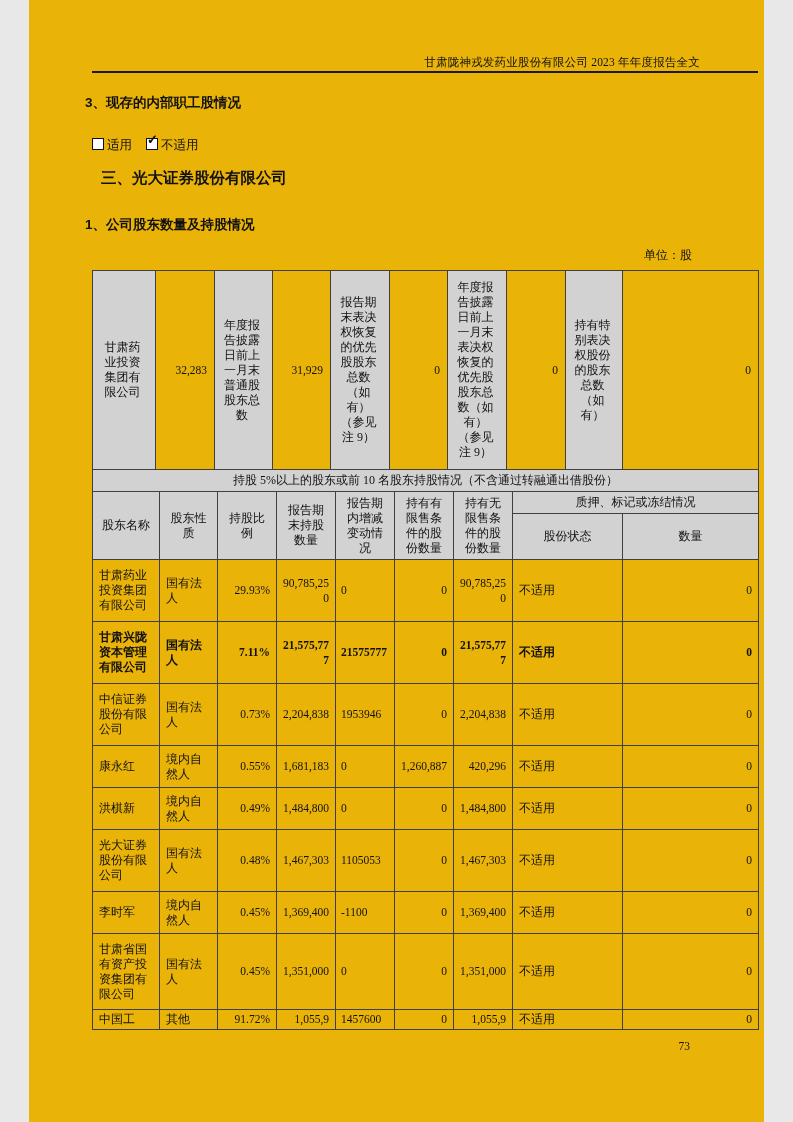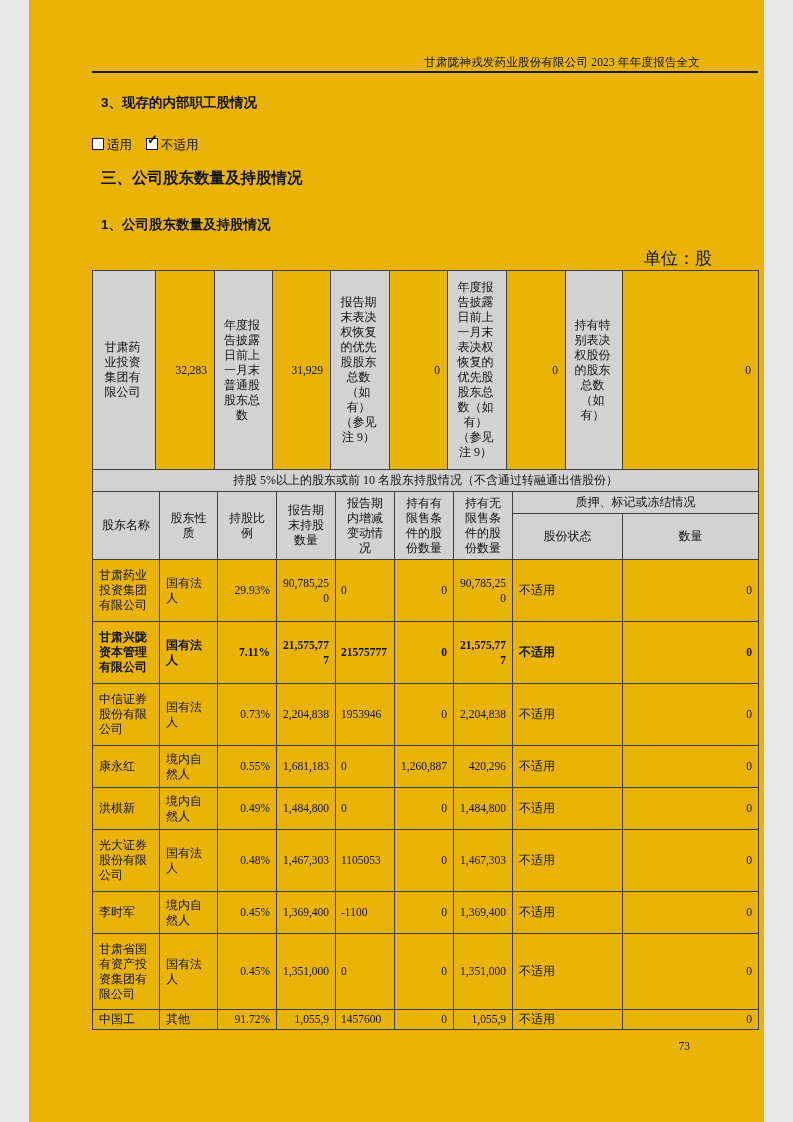--- a/index.html
+++ b/index.html
@@ -4,29 +4,29 @@
 <style>
   html,body{margin:0;padding:0;background:#e8e8e8;}
   .page{
     position:relative;width:735px;height:1122px;background:#eab308;
     font-family:"Liberation Serif","DejaVu Serif",serif;color:#111;
     overflow:hidden;margin:0 auto;
   }
   .abs{position:absolute;}
   .doc-header{top:55px;right:64px;font-size:11.5px;letter-spacing:.2px;}
   .rule{top:71px;left:63px;width:666px;height:2px;background:#1a1a1a;}
-  .h-sub{left:72px;font-size:13.5px;font-weight:bold;font-family:"Liberation Sans","DejaVu Sans",sans-serif;}
+  .h-sub{left:56px;font-size:13.5px;font-weight:bold;font-family:"Liberation Sans","DejaVu Sans",sans-serif;}
   .h-sub1{top:94px;}
   .h-main{top:168px;left:72px;font-size:15.5px;font-weight:bold;font-family:"Liberation Sans","DejaVu Sans",sans-serif;}
   .h-sub2{top:216px;}
   .checkline{top:137px;left:63px;font-size:12.5px;text-align:center;}
   .cb{display:inline-block;width:10px;height:10px;border:1.5px solid #111;margin-right:3px;vertical-align:-1px;position:relative;background:#fff;}
   .cb-gap{margin-left:14px;}
   .cb .tick{position:absolute;top:-6px;left:0;font-size:13px;font-weight:bold;line-height:13px;}
-  .unit{top:247px;right:52px;font-size:17px;}
+  .unit{top:247px;right:72px;font-size:12px;}
   .tables{top:270px;left:63px;width:666px;}
   table{border-collapse:collapse;table-layout:fixed;width:666px;}
   td{border:1px solid #3f3f3f;font-size:12px;line-height:15px;padding:2px 5px;
      vertical-align:middle;word-break:break-all;overflow:hidden;}
   .t1{height:200px;}
   .t2{margin-top:-1px;}
   .lab{background:#d2d2d2;text-align:center;padding:2px 9px 2px 6px;}
   .val{text-align:right;padding:2px 7px 2px 2px;font-size:11.5px;}
   .hc{background:#d2d2d2;text-align:center;padding:2px 6px;}
   .bannercell{background:#d2d2d2;text-align:center;font-size:12px;}
@@ -44,21 +44,21 @@
 
   <div class="abs doc-header">甘肃陇神戎发药业股份有限公司 2023 年年度报告全文</div>
   <div class="abs rule"></div>
 
   <div class="abs h-sub h-sub1">3、现存的内部职工股情况</div>
 
   <div class="abs checkline">
     <span class="cb"></span><span>适用</span><span class="cb cb-gap"><span class="tick">✓</span></span><span>不适用</span>
   </div>
 
-  <div class="abs h-main">三、公司股东数量及持股情况</div>
+  <div class="abs h-main">三、光大证券股份有限公司</div>
   <div class="abs h-sub h-sub2">1、公司股东数量及持股情况</div>
   <div class="abs unit">单位：股</div>
 
   <div class="abs tables">
 
     <table class="t1">
       <colgroup>
         <col style="width:63px">
           <col style="width:59px">
           <col style="width:58px">

